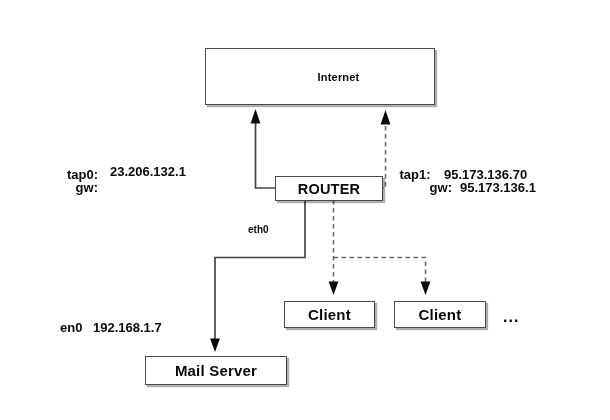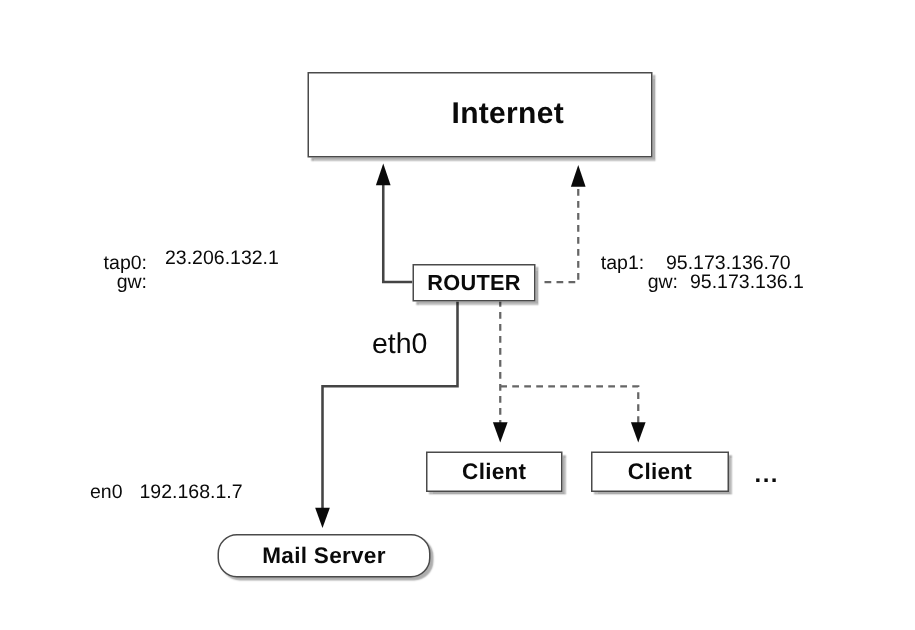--- a/index.html
+++ b/index.html
@@ -26,48 +26,48 @@
     box-sizing: border-box;
     background: #ffffff;
     border: 1.5px solid #4a4a4a;
     box-shadow: 2px 2px 1px rgba(0,0,0,0.32);
     display: flex;
     align-items: center;
     justify-content: center;
     font-weight: 600;
     letter-spacing: 0.2px;
   }
-  .node-internet { left: 205px; top: 48px; width: 230px; height: 57px; font-size: 20px; padding-left: 37px; }
-  .node-router   { left: 275px; top: 176px; width: 82px; height: 25px; font-size: 14.5px; }
-  .node-mail     { left: 145px; top: 356px; width: 142px; height: 29px; font-size: 15px; border-radius: 13px; }
+  .node-internet { left: 205px; top: 48px; width: 230px; height: 57px; font-size: 11px; padding-left: 37px; }
+  .node-router   { left: 275px; top: 176px; width: 108px; height: 25px; font-size: 14.5px; }
+  .node-mail     { left: 145px; top: 356px; width: 142px; height: 29px; font-size: 15px; }
   .node-client-a { left: 284px; top: 301px; width: 91px; height: 27px; font-size: 15px; }
   .node-client-b { left: 394px; top: 301px; width: 92px; height: 27px; font-size: 15px; }
   .more-clients {
     position: absolute;
     left: 503px; top: 303px; width: 34px; height: 27px;
     display: flex; align-items: center;
     font-size: 16px; font-weight: 700; letter-spacing: 1px;
   }
   .iface-label {
     position: absolute;
     font-size: 13px;
-    font-weight: 400;
+    font-weight: 700;
     line-height: 13px;
     white-space: nowrap;
   }
   .ra { text-align: right; }
   .lbl-tap0    { left: 40px;  top: 168px; width: 58px; }
   .ip-tap0     { left: 110px; top: 168px; }
   .lbl-tap0gw  { left: 40px;  top: 181px; width: 58px; }
   .ip-tap0gw   { left: 110px; top: 165px; }
   .lbl-tap1    { left: 388px; top: 168px; width: 54px; text-align: center; }
   .ip-tap1     { left: 444px; top: 168px; }
   .lbl-tap1gw  { left: 398px; top: 181px; width: 54px; }
   .ip-tap1gw   { left: 460px; top: 181px; }
-  .lbl-eth0    { left: 248px; top: 223px; font-size: 19px; }
+  .lbl-eth0    { left: 248px; top: 223px; font-size: 10px; }
   .lbl-en0     { left: 60px;  top: 321px; }
   .ip-en0      { left: 93px; top: 321px; }
   .solid-line  { stroke: #444444; stroke-width: 1.7; fill: none; }
   .dashed-line { stroke: #666666; stroke-width: 1.5; fill: none; stroke-dasharray: 4.5 3.5; }
   .arrowhead   { fill: #0a0a0a; stroke: none; }
 </style>
 </head>
 <body>
 
 <div class="canvas">

